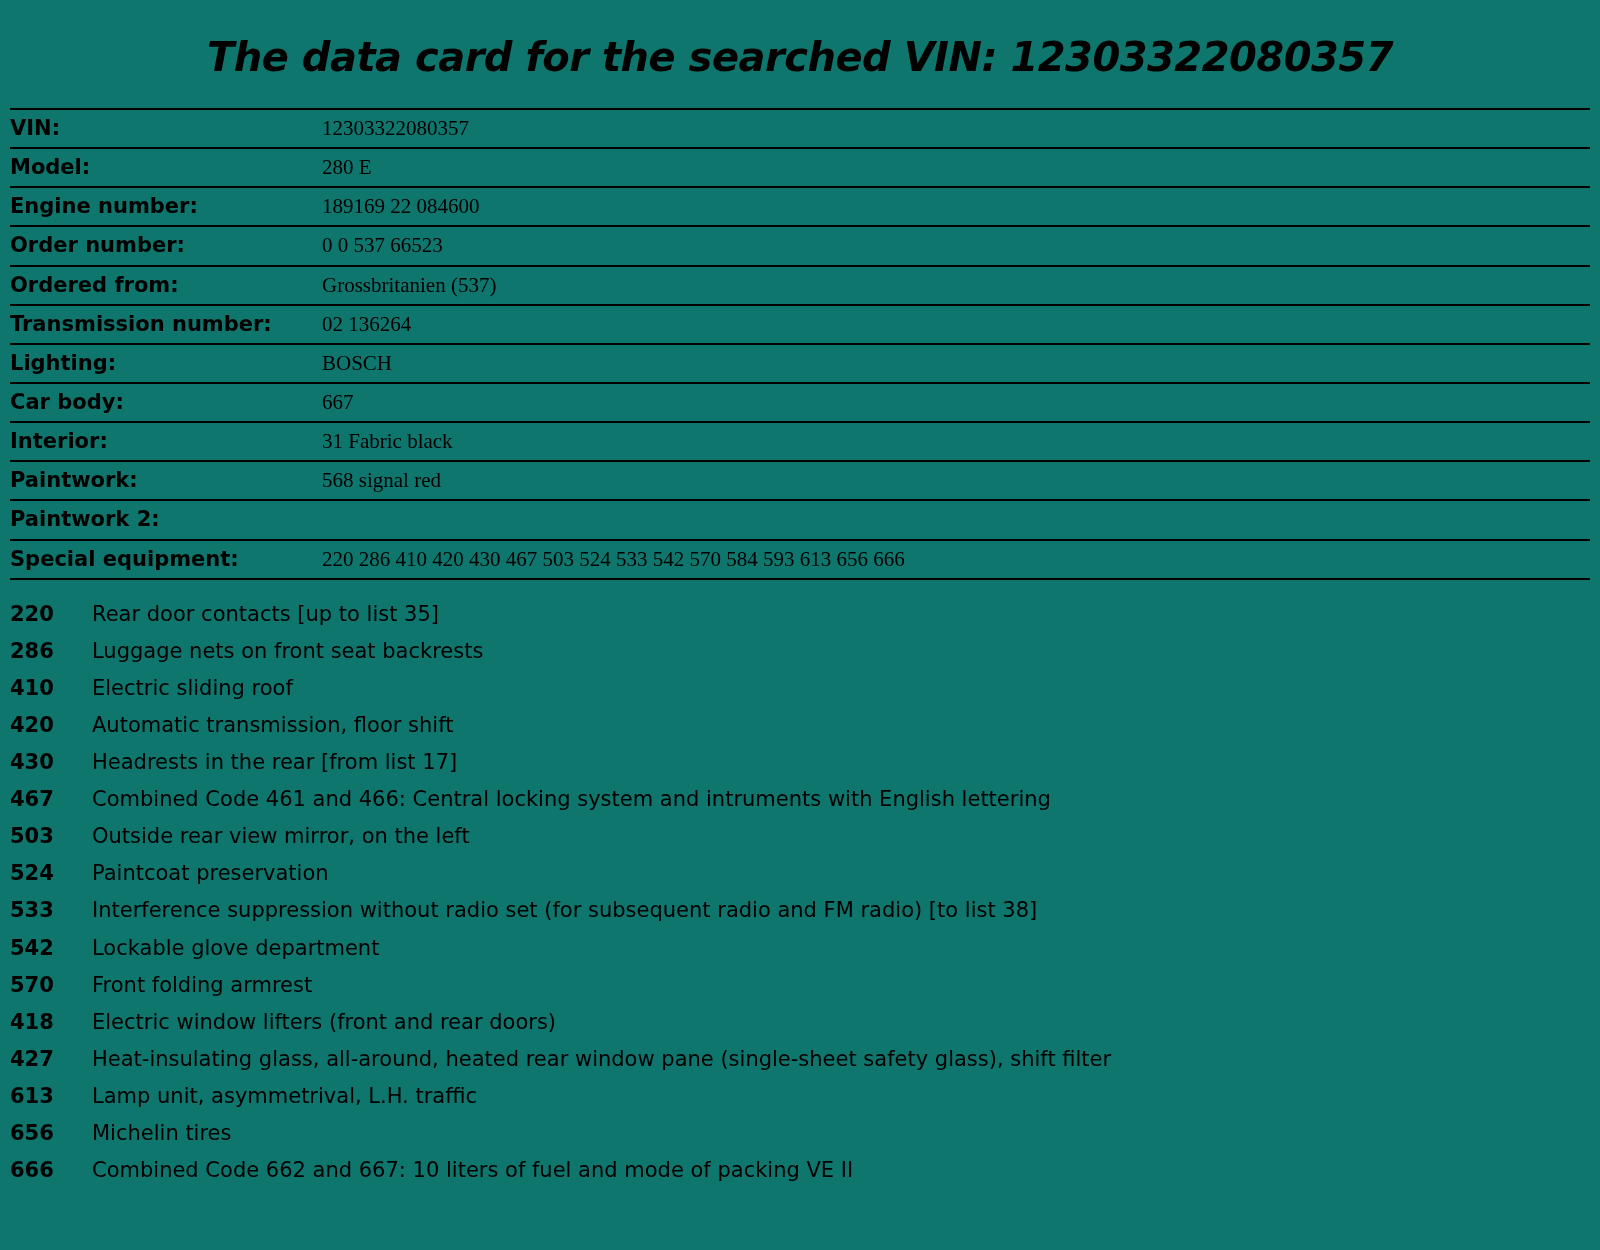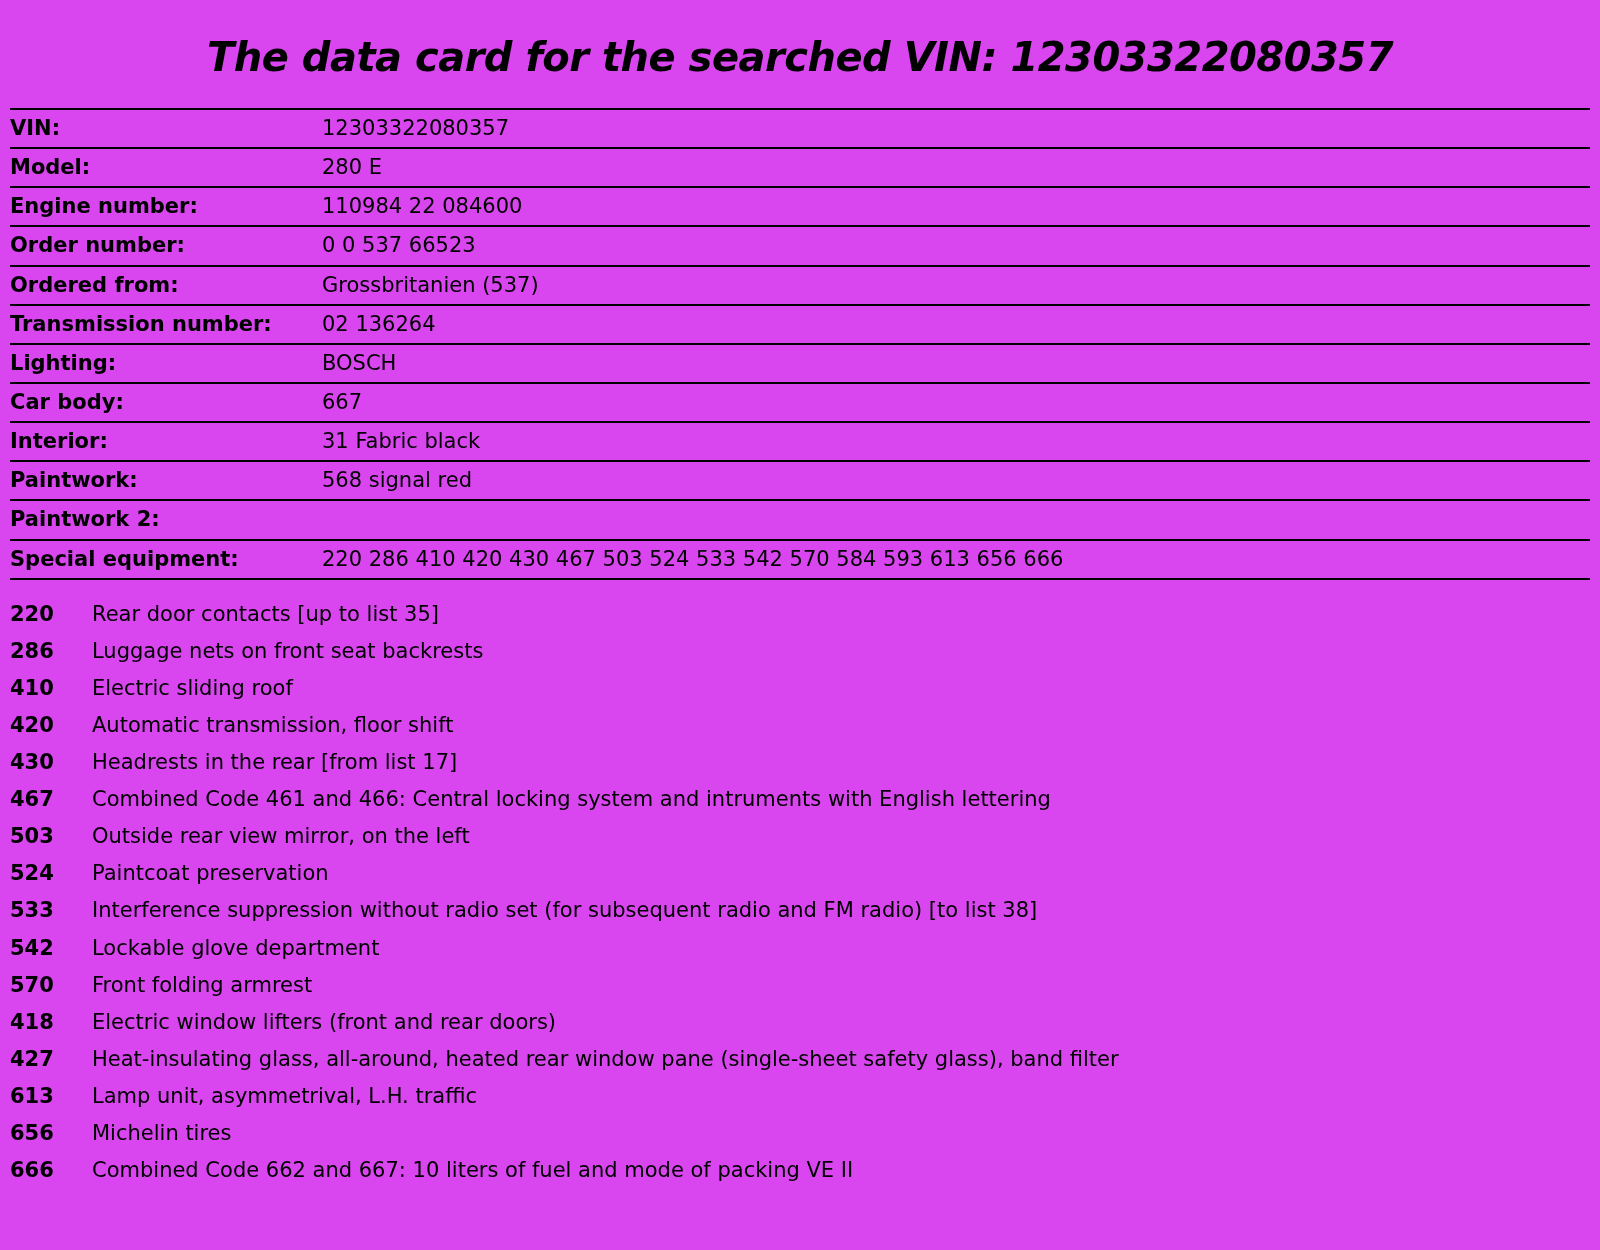--- a/index.html
+++ b/index.html
@@ -10,21 +10,21 @@
   body {
     width: 1600px;
     height: 1250px;
     font-family: "DejaVu Sans", "Liberation Sans", sans-serif;
     color: #000;
     overflow: hidden;
   }
   .page {
     width: 1600px;
     height: 1250px;
-    background: #d946ef;
+    background: #0f766e;
     box-sizing: border-box;
     padding: 0 10px;
     position: relative;
   }
   .title {
     text-align: center;
     font-size: 40px;
     font-weight: bold;
     font-style: italic;
     letter-spacing: -0.5px;
@@ -49,20 +49,21 @@
     line-height: 1.15;
   }
   td.lbl {
     width: 312px;
     font-weight: bold;
     padding-left: 8px;
   }
   td.val {
     font-weight: normal;
     padding-left: 4px;
+    font-family: Liberation Serif, serif;
   }
   table.codes {
     width: 100%;
     border-collapse: collapse;
     table-layout: fixed;
     margin-top: 16px;
   }
   table.codes td {
     font-size: 21px;
     padding: 7px 0 7px 0;
@@ -91,21 +92,21 @@
         <tr>
           <td class="lbl">VIN:</td>
           <td class="val">12303322080357</td>
         </tr>
         <tr>
           <td class="lbl">Model:</td>
           <td class="val">280 E</td>
         </tr>
         <tr>
           <td class="lbl">Engine number:</td>
-          <td class="val">110984 22 084600</td>
+          <td class="val">189169 22 084600</td>
         </tr>
         <tr>
           <td class="lbl">Order number:</td>
           <td class="val">0 0 537 66523</td>
         </tr>
         <tr>
           <td class="lbl">Ordered from:</td>
           <td class="val">Grossbritanien (537)</td>
         </tr>
         <tr>
@@ -184,21 +185,21 @@
         <tr>
           <td class="code">570</td>
           <td class="desc">Front folding armrest</td>
         </tr>
         <tr>
           <td class="code">418</td>
           <td class="desc">Electric window lifters (front and rear doors)</td>
         </tr>
         <tr>
           <td class="code">427</td>
-          <td class="desc">Heat-insulating glass, all-around, heated rear window pane (single-sheet safety glass), band filter</td>
+          <td class="desc">Heat-insulating glass, all-around, heated rear window pane (single-sheet safety glass), shift filter</td>
         </tr>
         <tr>
           <td class="code">613</td>
           <td class="desc">Lamp unit, asymmetrival, L.H. traffic</td>
         </tr>
         <tr>
           <td class="code">656</td>
           <td class="desc">Michelin tires</td>
         </tr>
         <tr>

